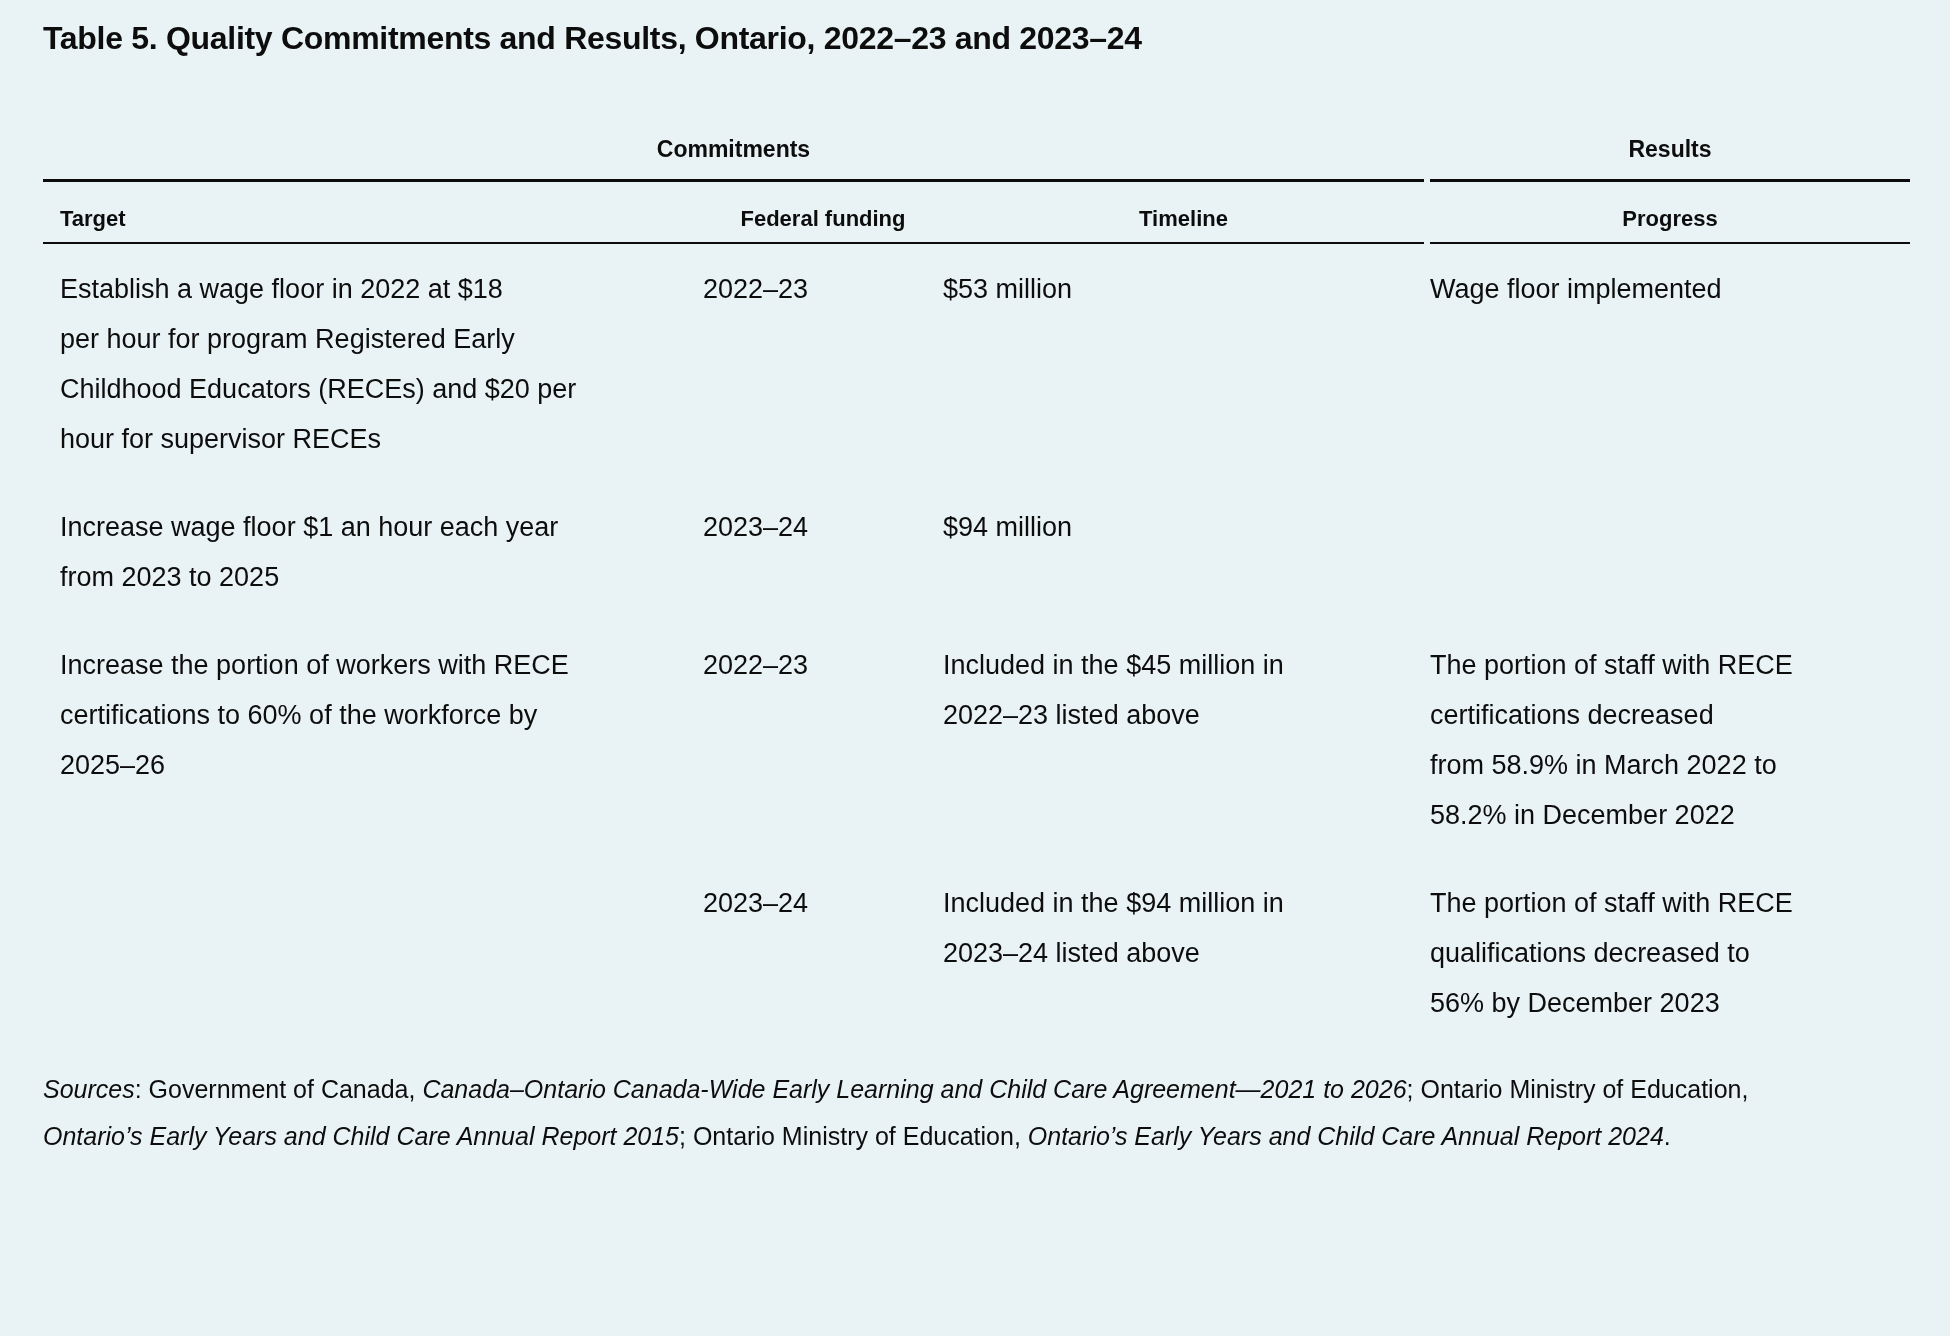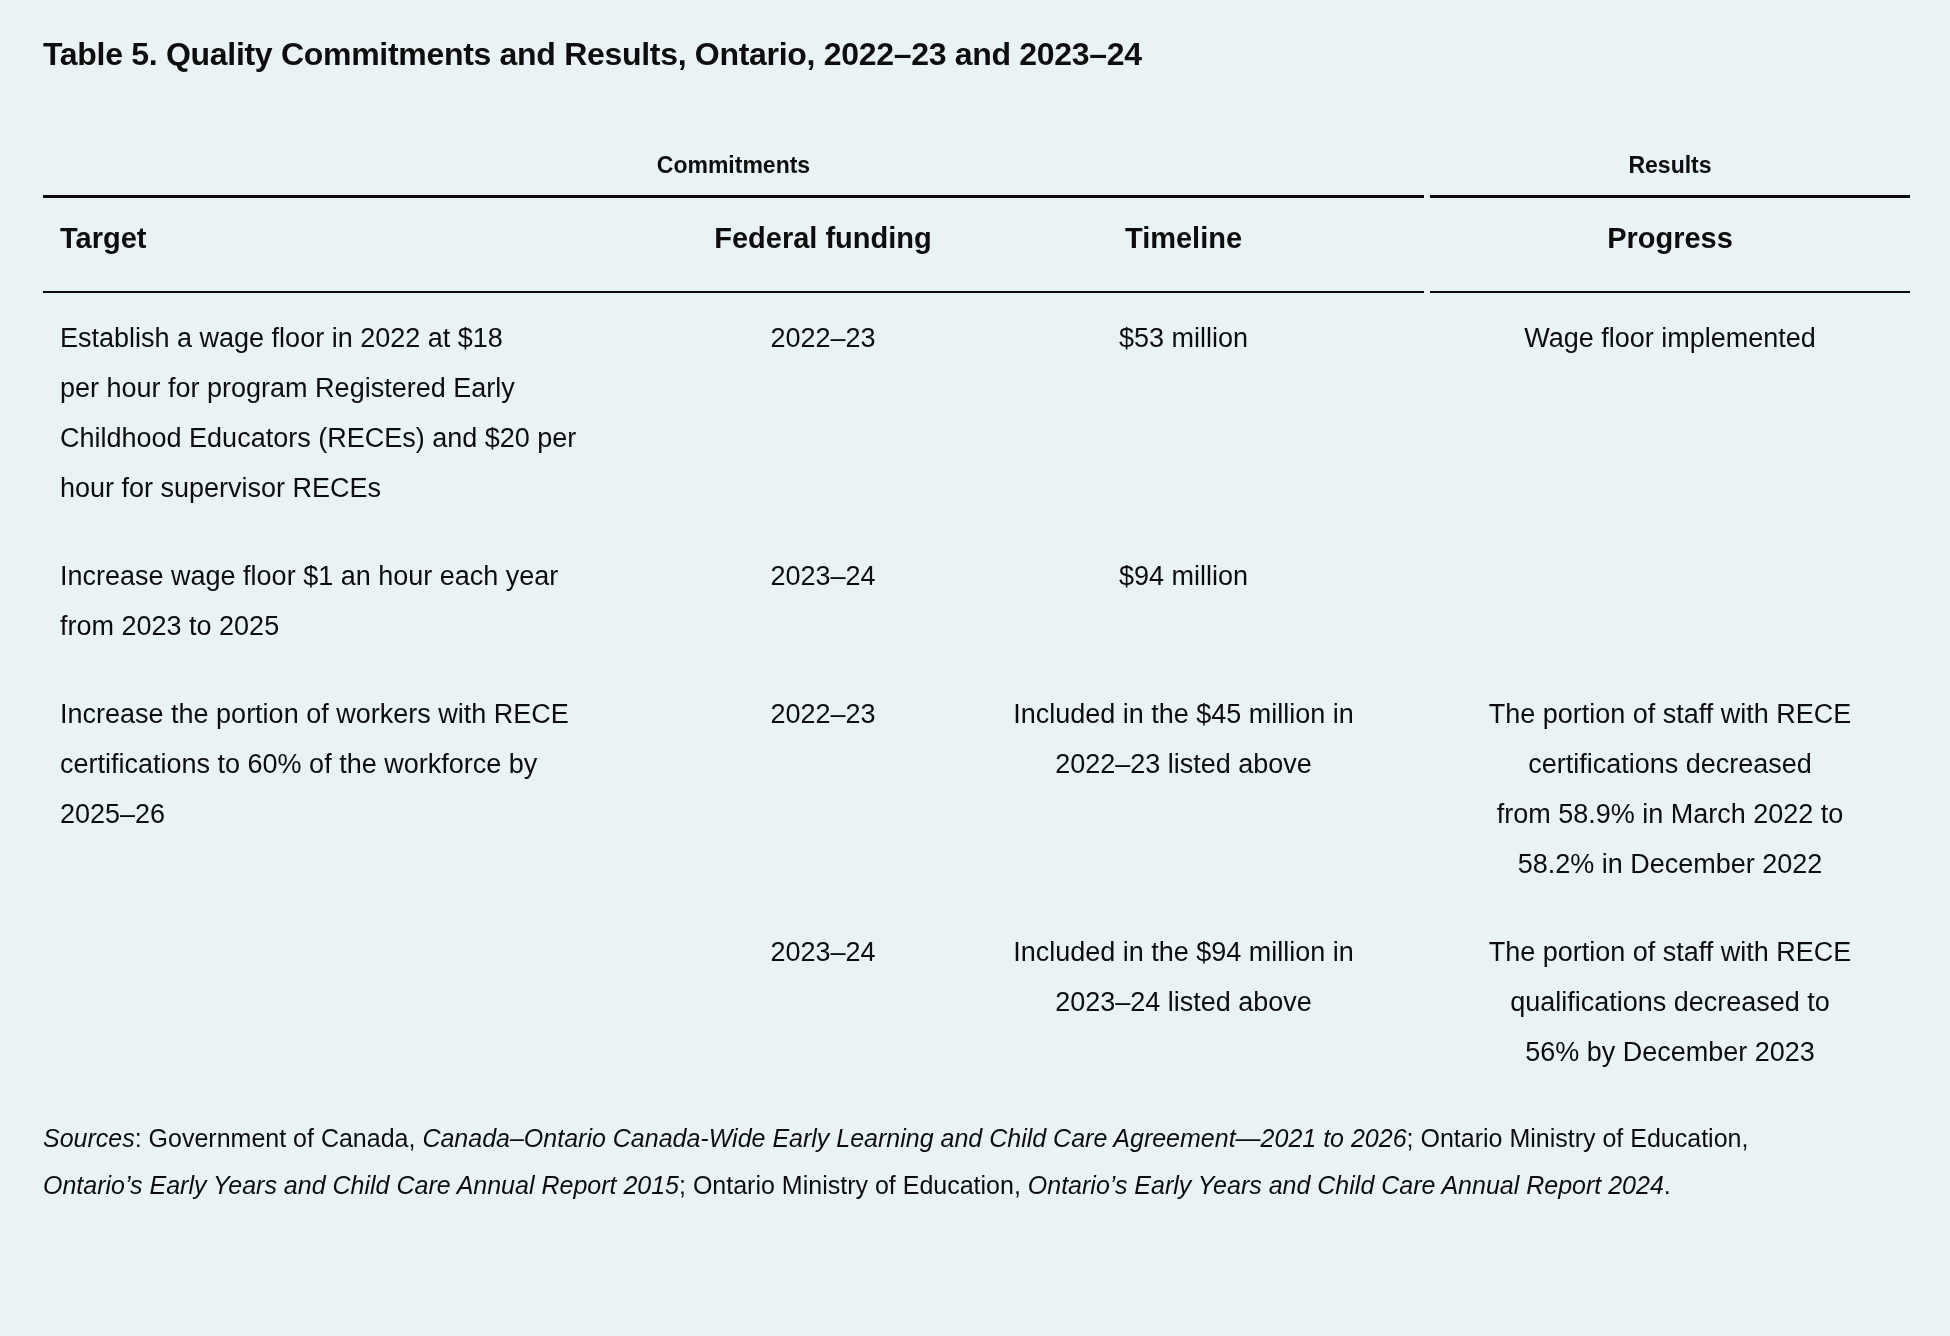--- a/index.html
+++ b/index.html
@@ -14,21 +14,21 @@
   }
   .page {
     position: relative;
     width: 1950px;
     height: 1336px;
     background: #e9f3f5;
   }
   .content {
     position: absolute;
     left: 43px;
-    top: 34px;
+    top: 18px;
     width: 1872px;
   }
   .table-title {
     font-size: 32px;
     line-height: 40px;
     font-weight: bold;
     letter-spacing: -0.3px;
     margin: 0 0 50px 0;
   }
   
@@ -47,24 +47,24 @@
     font-weight: bold;
     text-align: center;
     padding-top: 28px;
     padding-bottom: 16px;
     border-bottom: 3px solid #0b0b0b;
   }
   .group-spacer {
     border-bottom: none;
   }
   .colhead-row > div {
-    font-size: 29px;
+    font-size: 22px;
     font-weight: bold;
     padding-top: 24px;
-    padding-bottom: 36px;
+    padding-bottom: 10px;
     border-bottom: 2px solid #0b0b0b;
   }
   .colhead-row > .col-spacer {
     border-bottom: none;
   }
   .col-target { text-align: left; padding-left: 17px; }
   .col-center { text-align: center; }
   .body-row {
     margin-bottom: 38px;
     align-items: start;
@@ -76,21 +76,20 @@
     font-size: 27px;
     line-height: 50px;
     white-space: pre-line;
   }
   .cell-target {
     text-align: left;
     padding-left: 17px;
     padding-right: 30px;
   }
   .cell-center {
-    text-align: center;
   }
   .sources {
     font-size: 25px;
     line-height: 47px;
     margin: 18px 0 0 0;
     white-space: pre-line;
     width: 1880px;
   }
   .seg-italic { font-style: italic; }
   .seg-regular { font-style: normal; }

